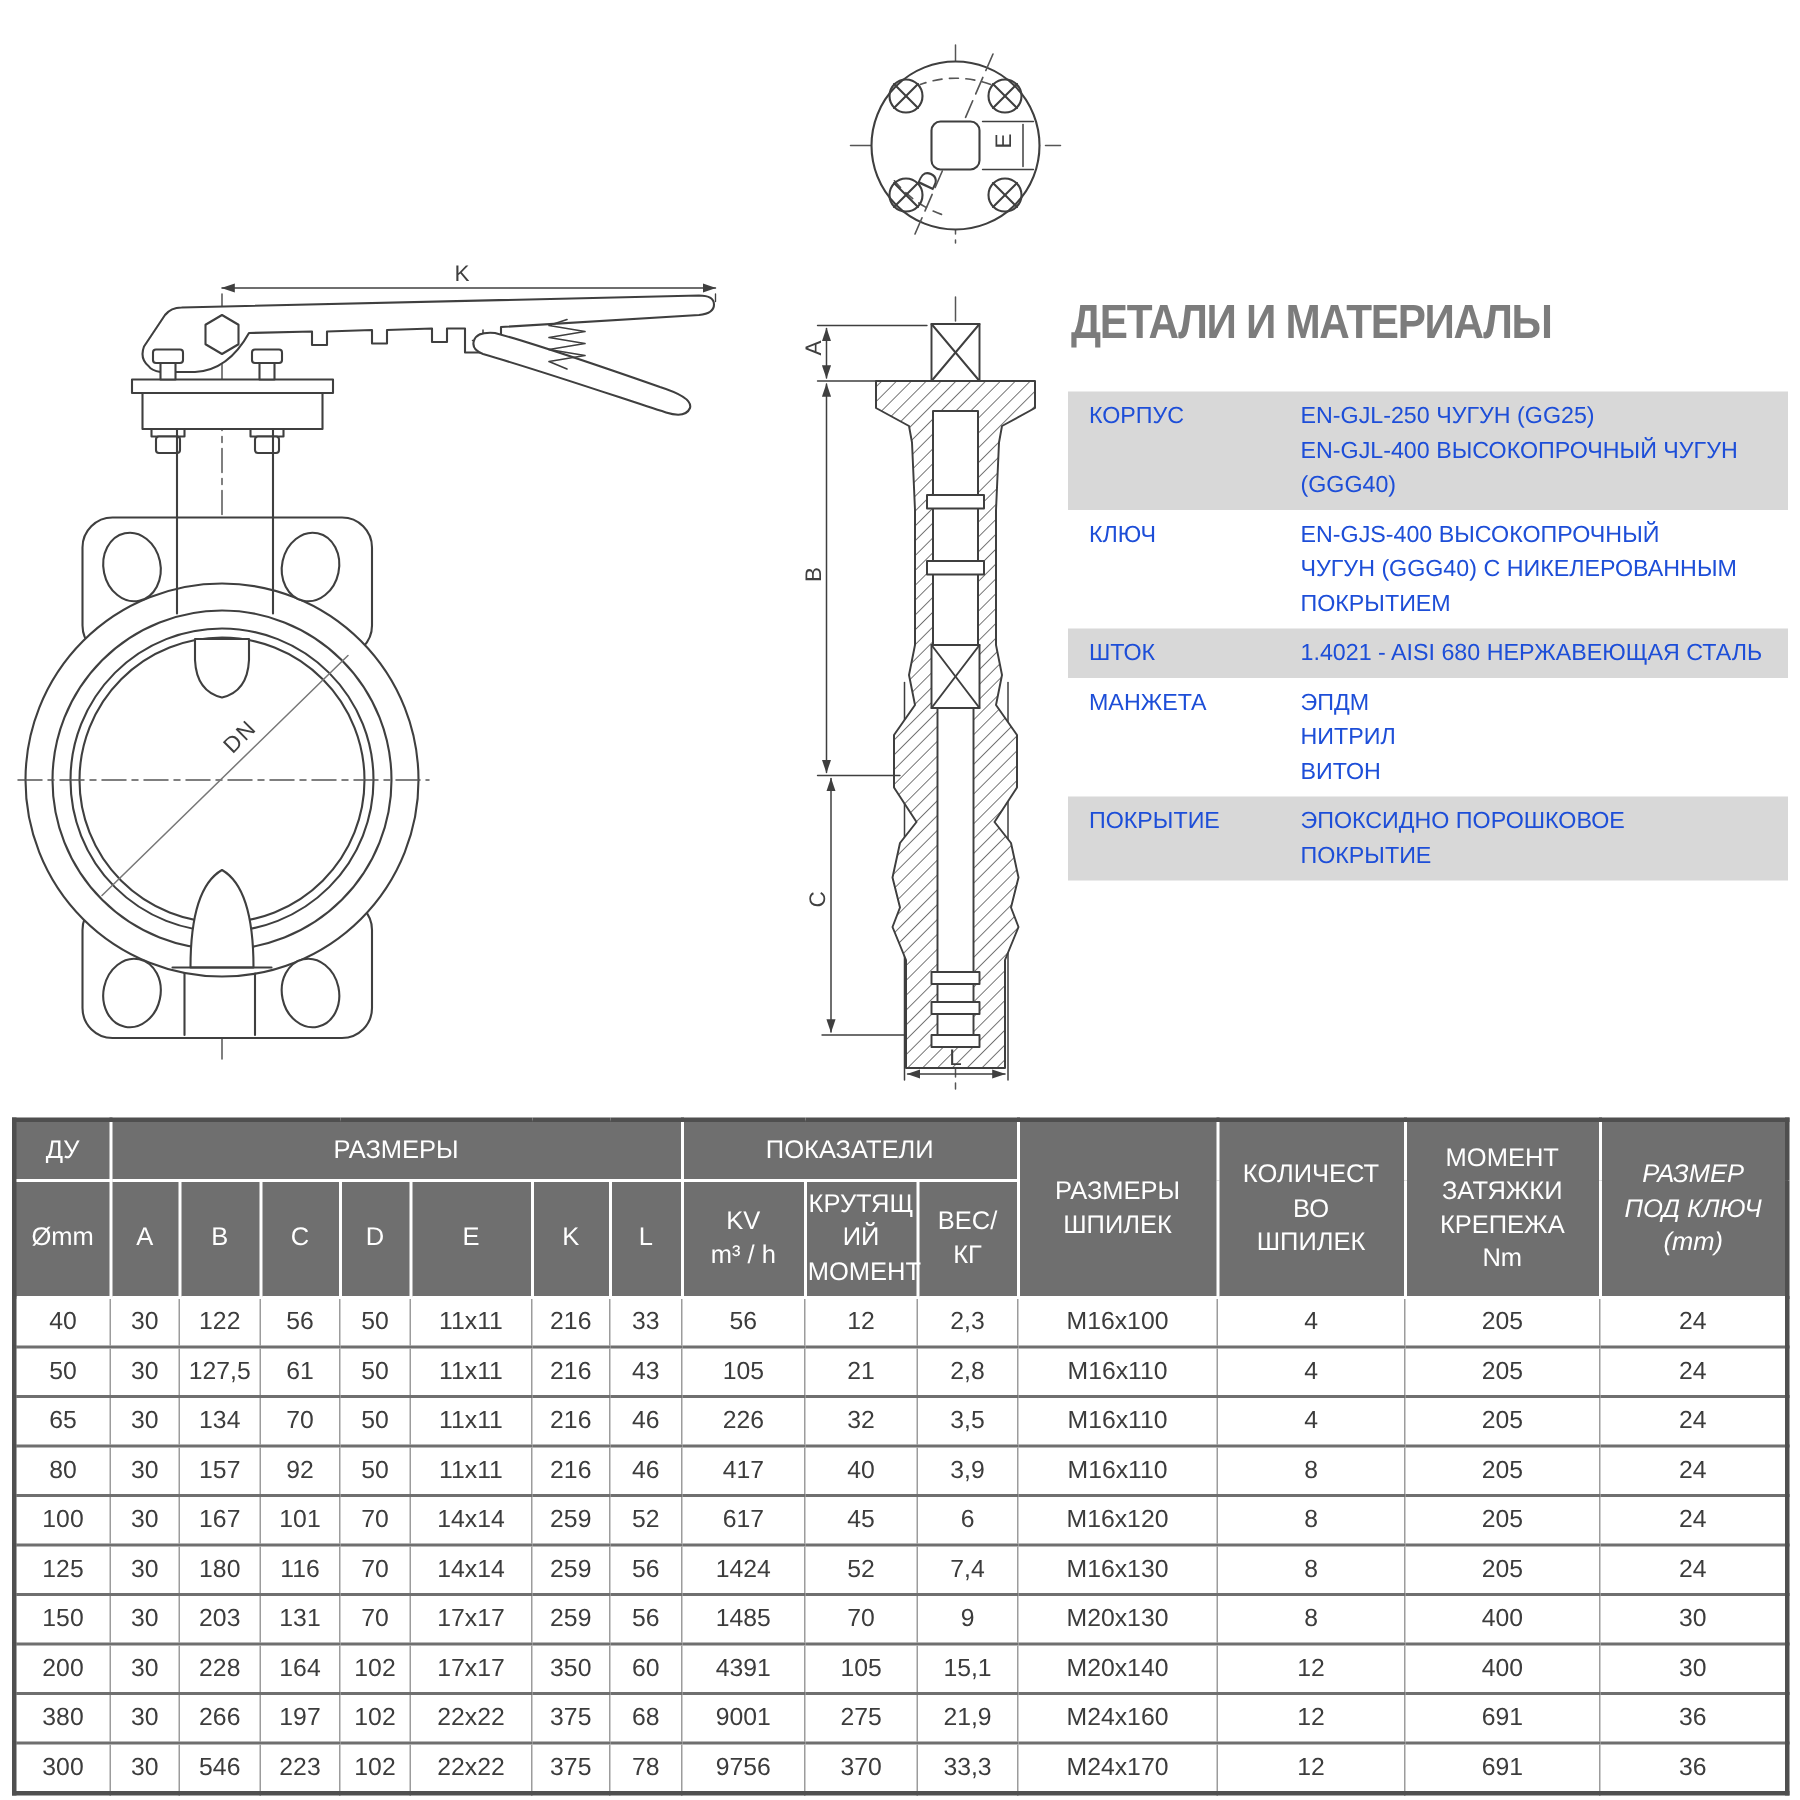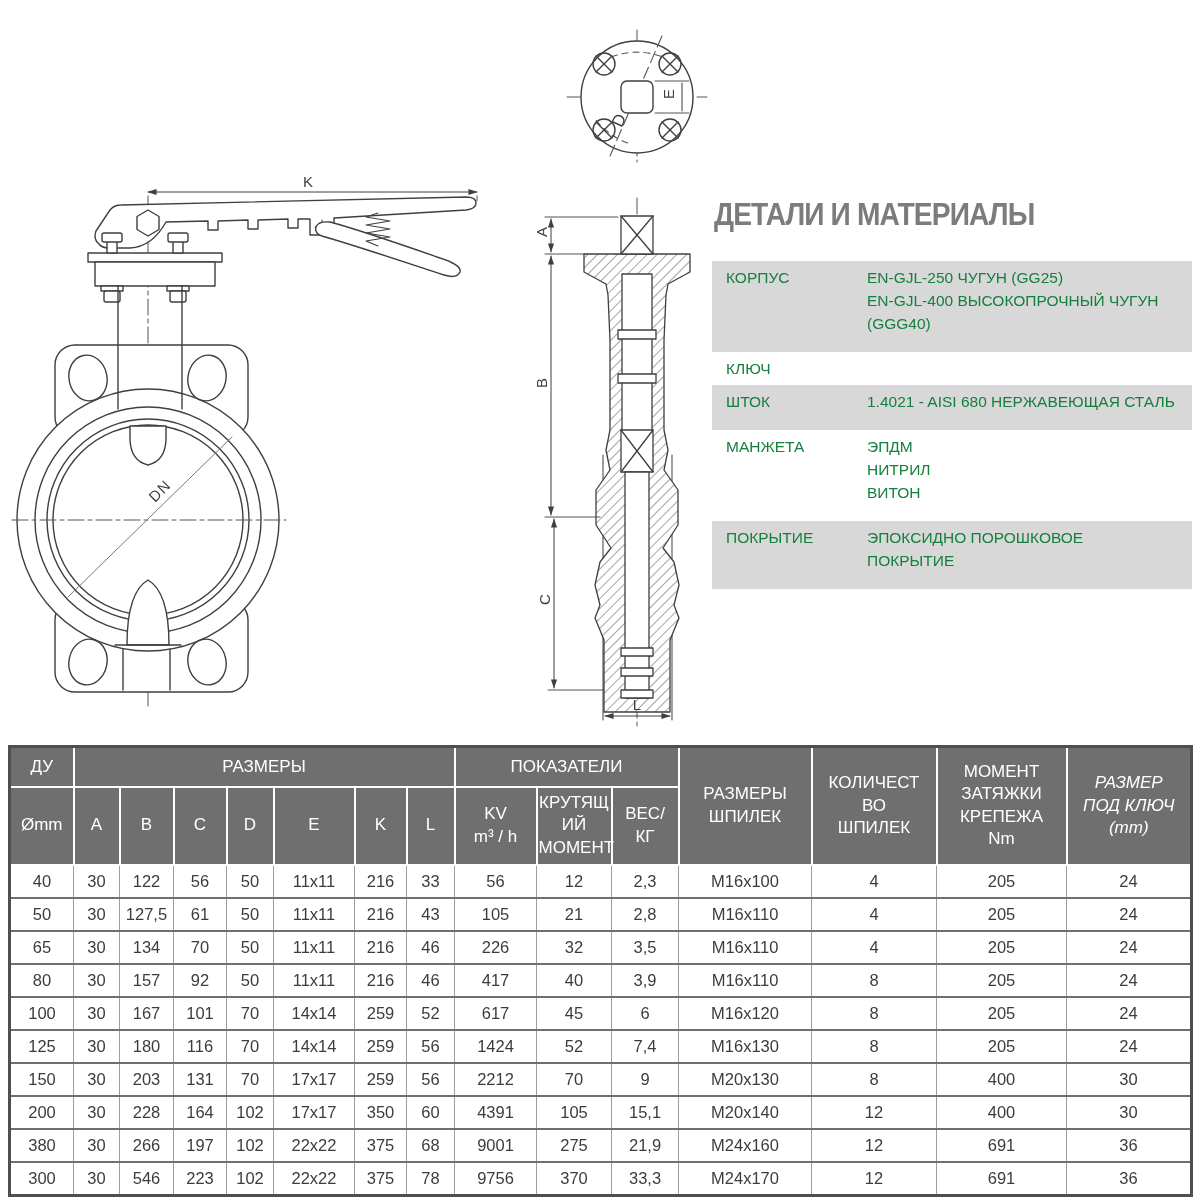--- a/index.html
+++ b/index.html
@@ -4,25 +4,25 @@
 <style>
   html,body{margin:0;padding:0;background:#fff;}
   #page{position:relative;width:1200px;height:1200px;background:#ffffff;overflow:hidden;
         font-family:"Liberation Sans", sans-serif;color:#3c3c3c;}
   svg text{font-family:"Liberation Sans", sans-serif;fill:#3f3f3f;}
 
   
   .mat-title{position:absolute;left:714px;top:196px;margin:0;
              font-size:32px;font-weight:bold;color:#7c7c7c;letter-spacing:-1px;
              transform:scaleX(.88);transform-origin:left top;white-space:nowrap;}
-  .mat-table{position:absolute;left:712px;top:261px;width:480px;font-size:15.5px;line-height:23px;color:#15803d;}
+  .mat-table{position:absolute;left:712px;top:261px;width:480px;font-size:15.5px;line-height:23px;color:#1d4ed8;}
   .mat-row{display:flex;}
   .mat-row.alt{background:#d8d8d8;}
   .mat-label{flex:0 0 141px;padding:5px 0 5px 14px;}
-  .mat-value{flex:1;padding:5px 6px 17px 0;white-space:pre-line;}
+  .mat-value{flex:1;padding:5px 6px 5px 0;white-space:pre-line;}
 
   
   .dim-table{position:absolute;left:8px;top:745px;width:1182px;border-collapse:collapse;
              table-layout:fixed;border:3px solid #4f4f4f;}
   .dim-table th{background:#6f6f6f;color:#fff;border:2px solid #fff;font-weight:400;
                 white-space:pre-line;text-align:center;vertical-align:middle;
                 font-size:17px;line-height:1.32;padding:2px 1px;}
   .dim-table thead tr:first-child{height:40px;margin-top:16px;}
   .dim-table thead tr:last-child{height:78px;}
   .dim-table td{background:#fff;border-left:1px solid #9c9c9c;border-right:1px solid #9c9c9c;
@@ -214,20 +214,23 @@
   <h1 class="mat-title">ДЕТАЛИ И МАТЕРИАЛЫ</h1>
   <div class="mat-table">
     <div class="mat-row alt">
       <div class="mat-label">КОРПУС</div>
       <div class="mat-value">EN-GJL-250 ЧУГУН (GG25)
 EN-GJL-400 ВЫСОКОПРОЧНЫЙ ЧУГУН
 (GGG40)</div>
     </div>
     <div class="mat-row">
       <div class="mat-label">КЛЮЧ</div>
+      <div class="mat-value">EN-GJS-400 ВЫСОКОПРОЧНЫЙ
+ЧУГУН (GGG40) С НИКЕЛЕРОВАННЫМ
+ПОКРЫТИЕМ</div>
     </div>
     <div class="mat-row alt">
       <div class="mat-label">ШТОК</div>
       <div class="mat-value">1.4021 - AISI 680 НЕРЖАВЕЮЩАЯ СТАЛЬ</div>
     </div>
     <div class="mat-row">
       <div class="mat-label">МАНЖЕТА</div>
       <div class="mat-value">ЭПДМ
 НИТРИЛ
 ВИТОН</div>
@@ -398,21 +401,21 @@
         </tr>
         <tr>
           <td>150</td>
           <td>30</td>
           <td>203</td>
           <td>131</td>
           <td>70</td>
           <td>17x17</td>
           <td>259</td>
           <td>56</td>
-          <td>2212</td>
+          <td>1485</td>
           <td>70</td>
           <td>9</td>
           <td>M20x130</td>
           <td>8</td>
           <td>400</td>
           <td>30</td>
         </tr>
         <tr>
           <td>200</td>
           <td>30</td>

